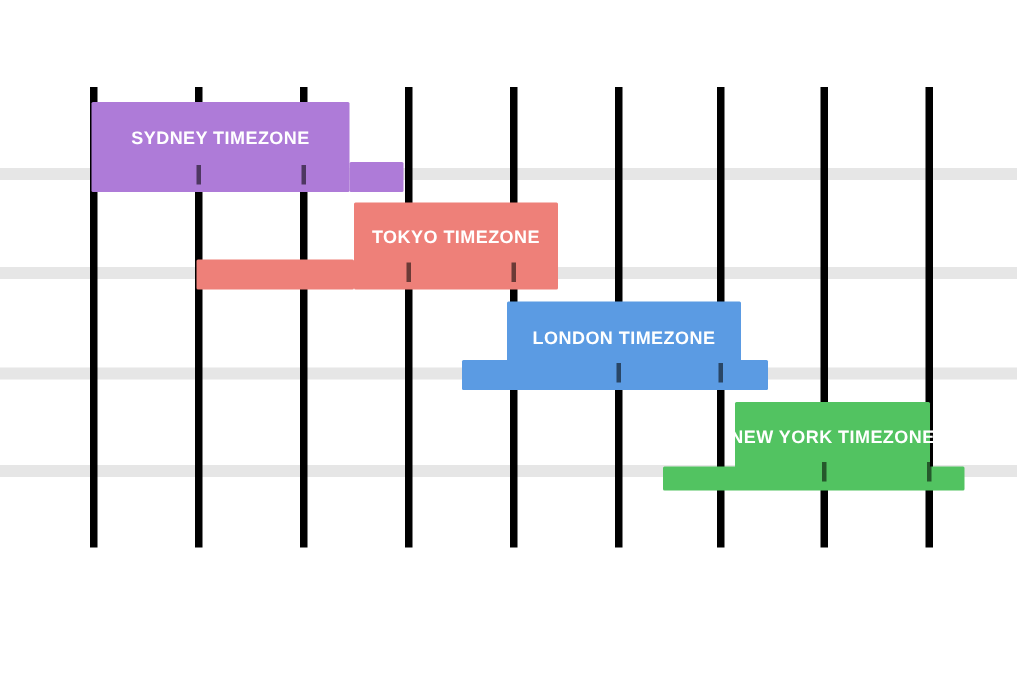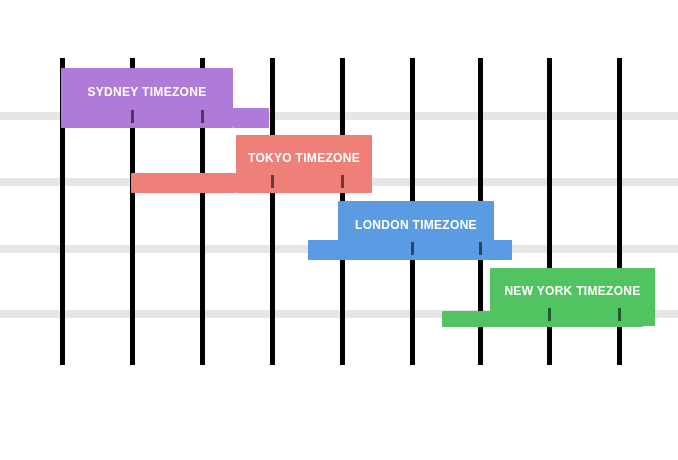--- a/index.html
+++ b/index.html
@@ -98,21 +98,21 @@
         </div>
       </div>
       <div class="bar-group">
         <div class="bar-ext" style="left: 308px; top: 240px; width: 204px; height: 20px; background: rgb(91, 155, 227);"></div>
         <div class="bar-main" style="left: 338px; top: 201px; width: 156px; height: 59px; background: rgb(91, 155, 227);">
           <span class="bar-label" style="position: relative; top: -6px;">LONDON TIMEZONE</span>
         </div>
       </div>
       <div class="bar-group">
         <div class="bar-ext" style="left: 442px; top: 311px; width: 201px; height: 16px; background: rgb(82, 195, 97);"></div>
-        <div class="bar-main" style="left: 490px; top: 268px; width: 165px; height: 58px; background: rgb(82, 195, 97);">
+        <div class="bar-main" style="left: 490px; top: 268px; width: 130px; height: 58px; background: rgb(82, 195, 97);">
           <span class="bar-label" style="position: relative; top: -6px;">NEW YORK TIMEZONE</span>
         </div>
       </div>
     </div>
 
   <div id="vticks-over">
       <div class="tick-over" style="left: 131px; top: 110px;"></div>
       <div class="tick-over" style="left: 201px; top: 110px;"></div>
       <div class="tick-over" style="left: 271px; top: 175px;"></div>
       <div class="tick-over" style="left: 341px; top: 175px;"></div>

